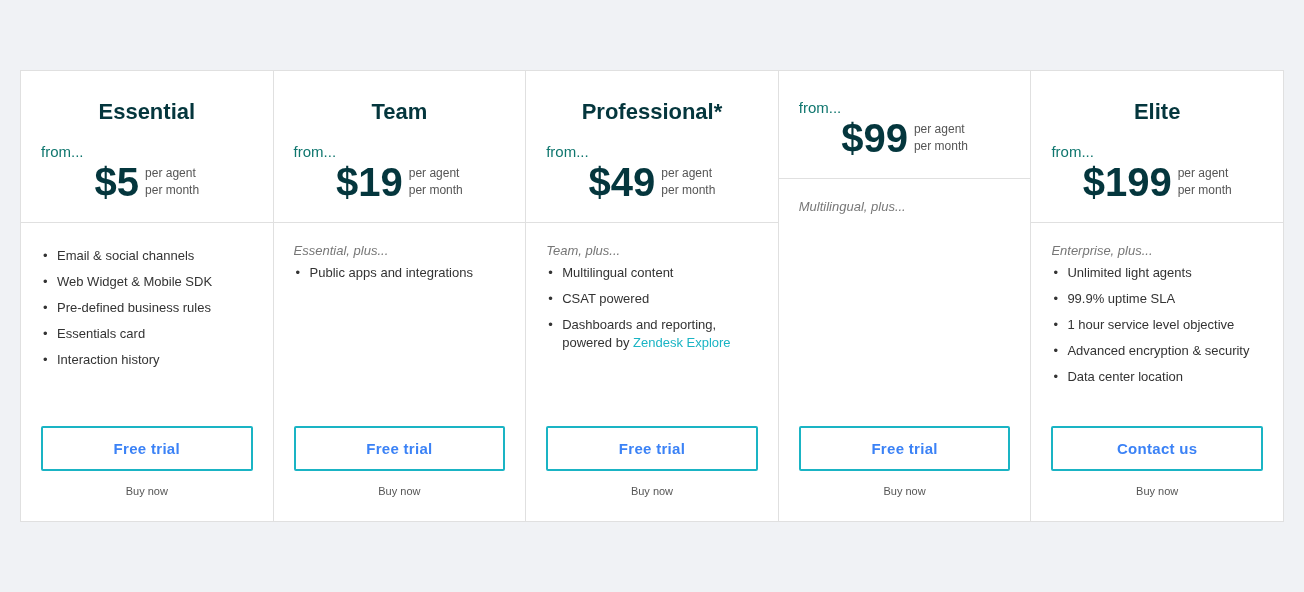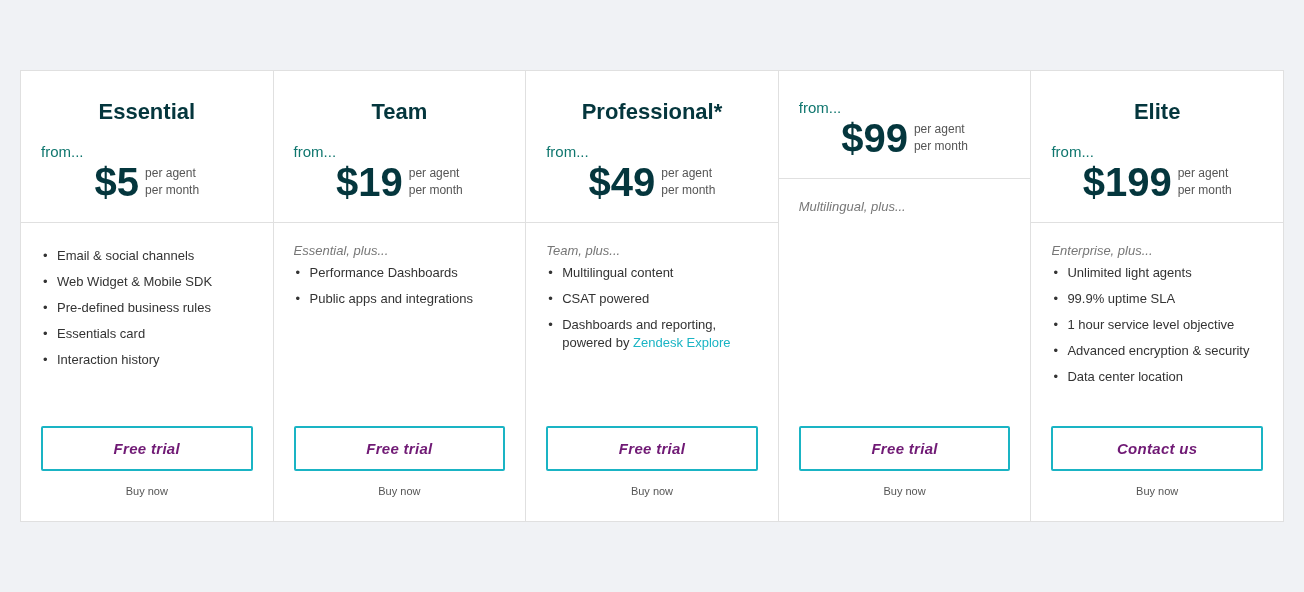--- a/index.html
+++ b/index.html
@@ -103,28 +103,27 @@
     .card-footer {
       padding: 16px 20px 24px;
       text-align: center;
     }
     .btn-trial {
       display: block;
       width: 100%;
       padding: 12px 10px;
       border: 2px solid #1ab4c4;
       background: #fff;
-      color: #701a75;
+      color: #3b82f6;
       font-size: 15px;
       font-weight: 600;
       cursor: pointer;
       border-radius: 2px;
       margin-bottom: 14px;
       letter-spacing: 0.3px;
-      font-style: italic;
     }
     .buy-now {
       font-size: 11px;
       color: #555;
       cursor: pointer;
     }
     .header-inner {
       text-align: center;
     }
   </style>
@@ -165,21 +164,20 @@
           <div class="from-label">from...</div>
           <div class="price-row">
             <span class="price-amount">$19</span>
             <div class="price-desc">per agent<br>per month</div>
           </div>
         </div>
       </div>
       <div class="card-features">
         <div class="plus-label">Essential, plus...</div>
         <ul class="feature-list">
-          <li>Performance Dashboards</li>
           <li>Public apps and integrations</li>
         </ul>
       </div>
       <div class="card-footer">
         <button class="btn-trial">Free trial</button>
         <div class="buy-now">Buy now</div>
       </div>
     </div>
     <div class="pricing-card">
       <div class="card-header">

